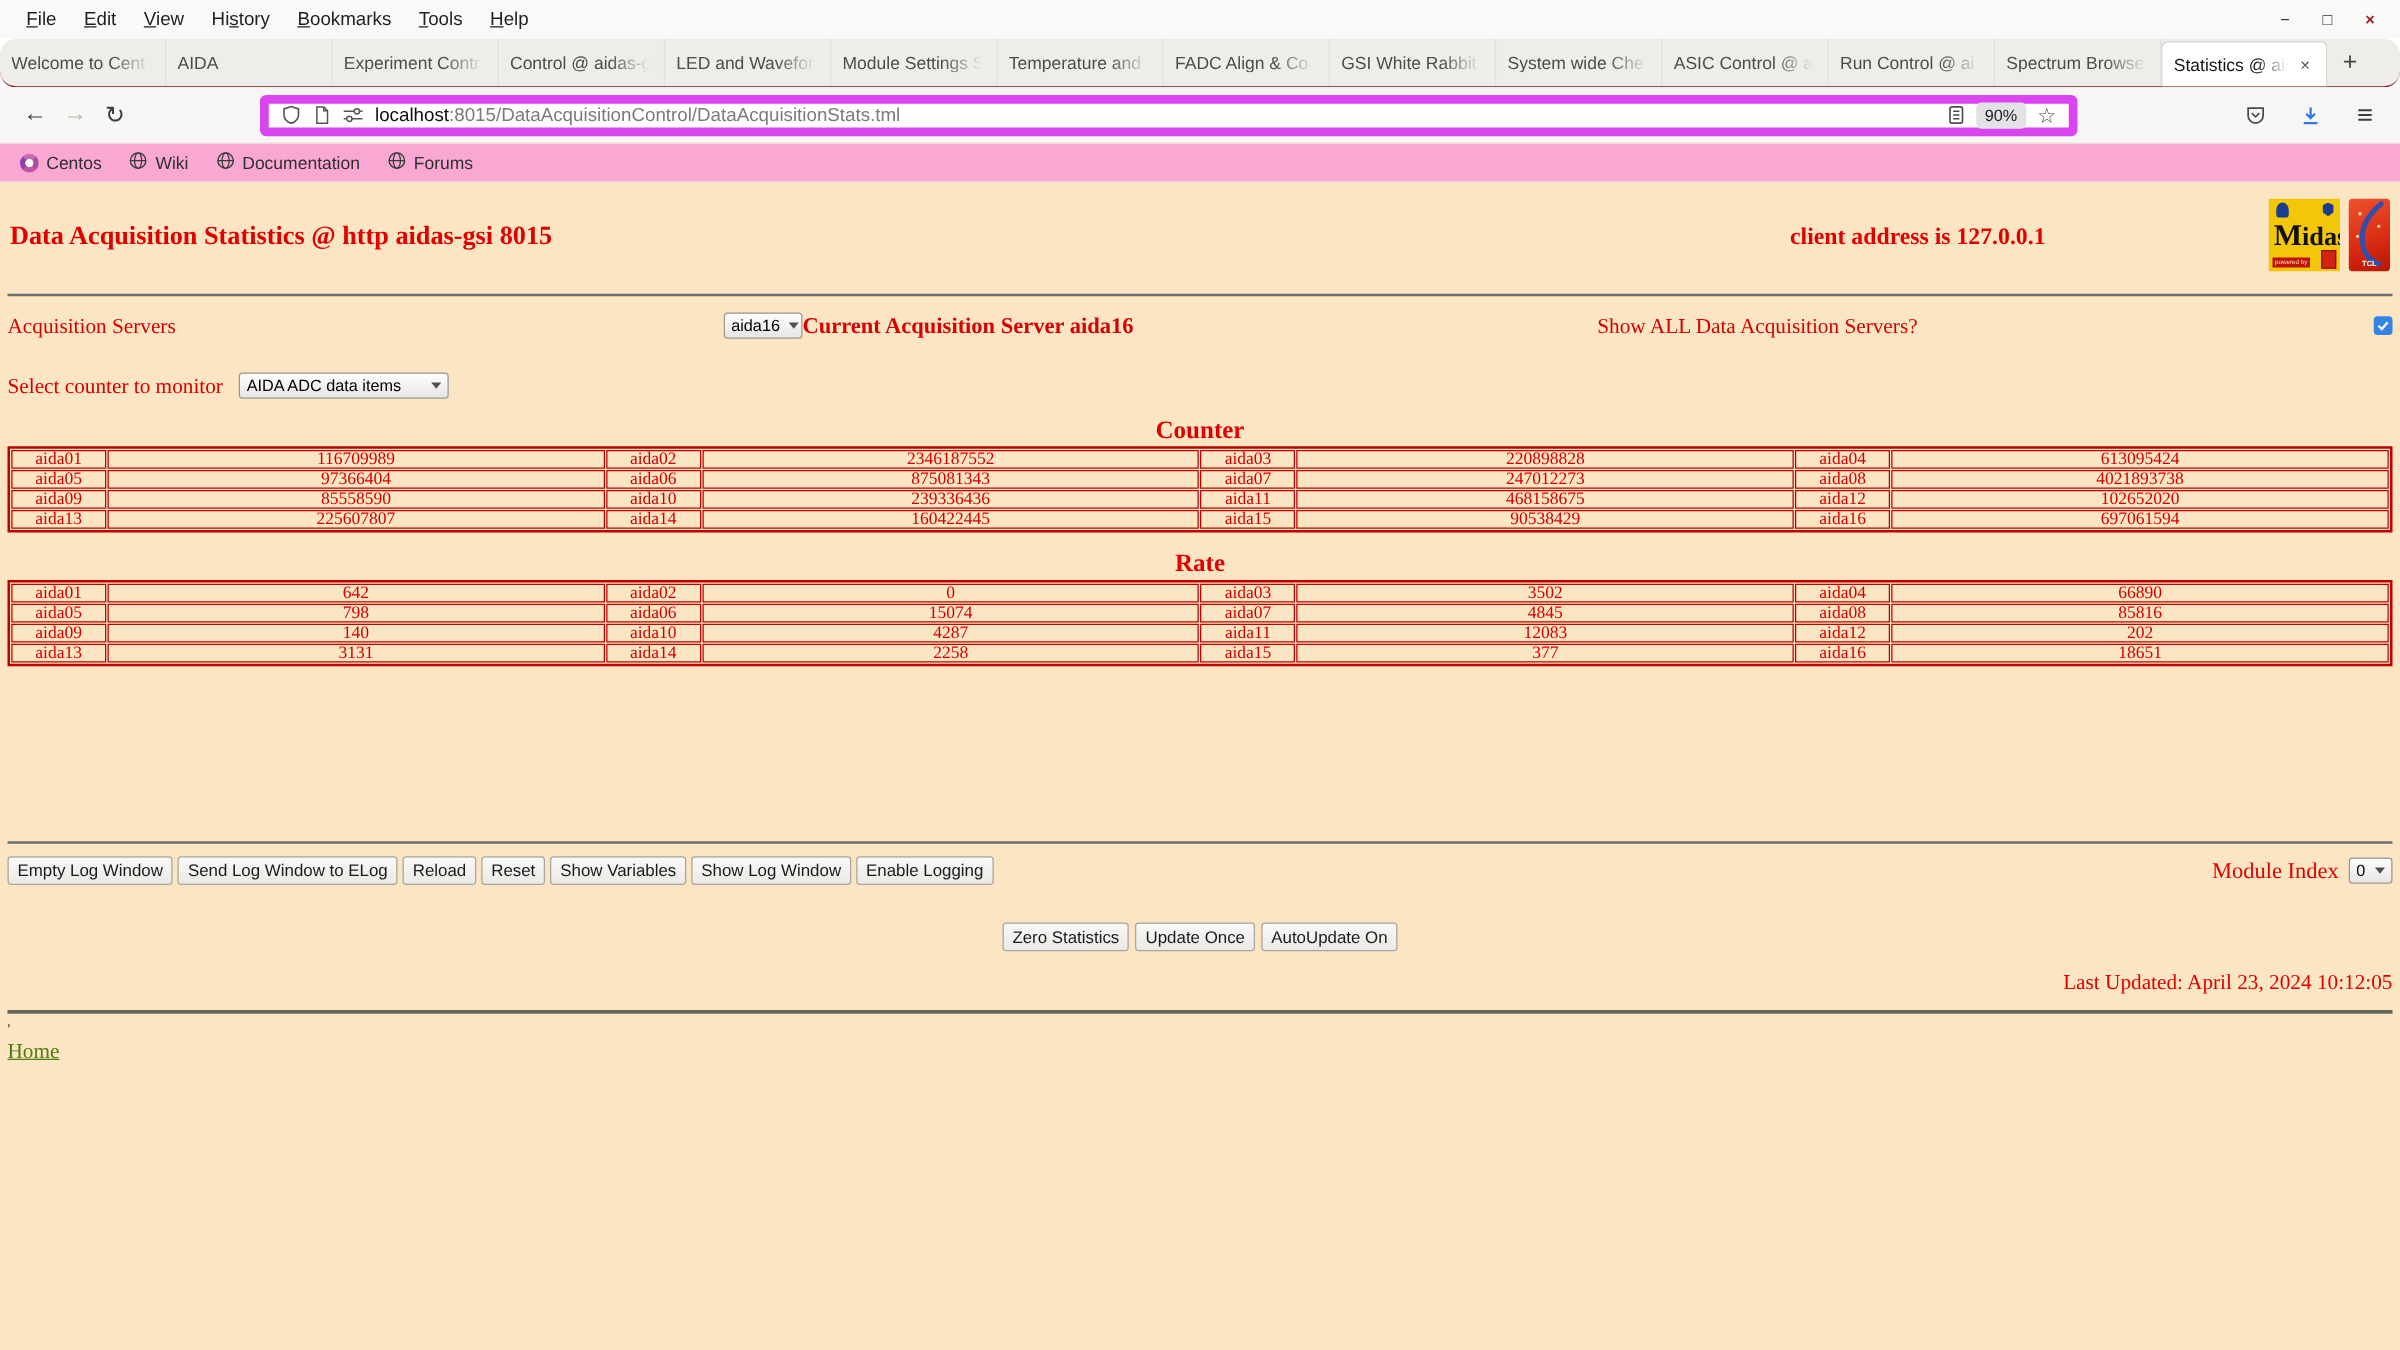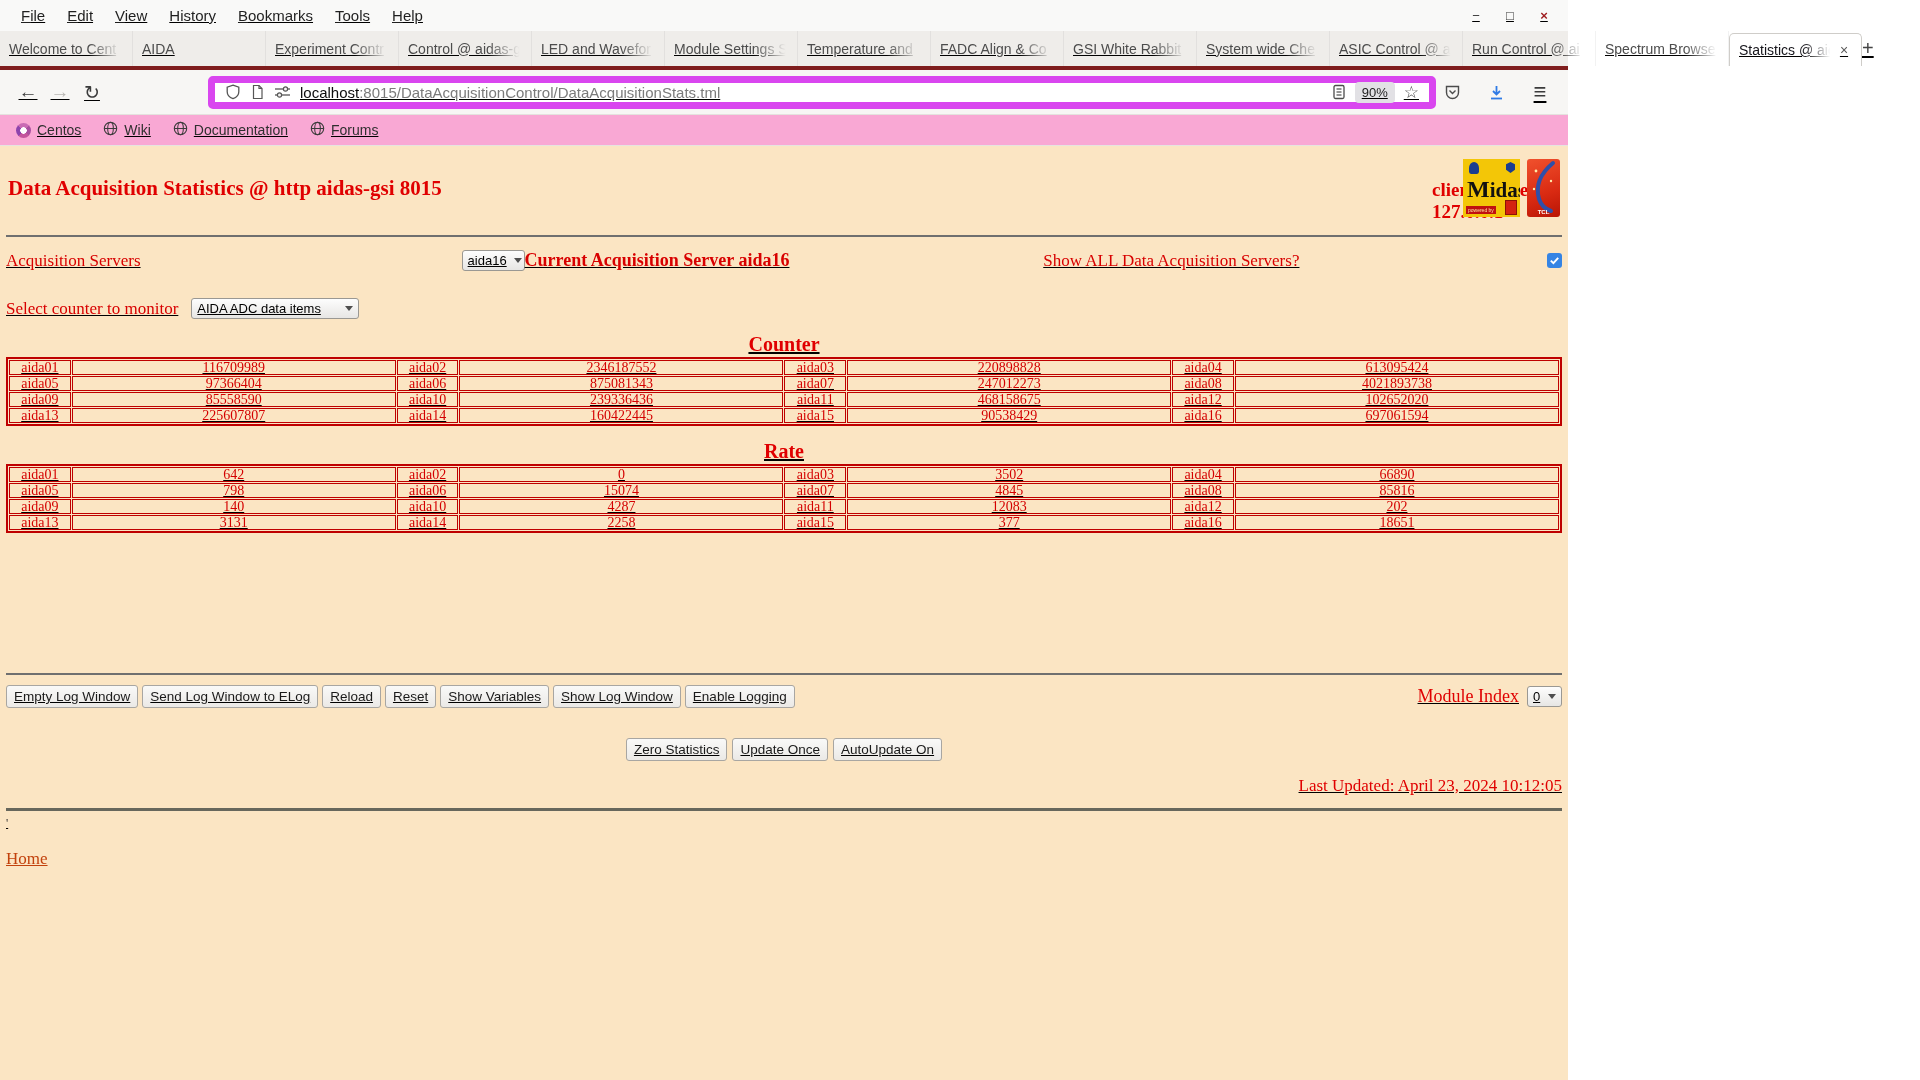--- a/index.html
+++ b/index.html
@@ -2,39 +2,40 @@
 <html><head>
 <meta charset="utf-8">
 <style>
   * { box-sizing: border-box; }
   html,body { margin:0; padding:0; }
   body {
     width:1920px; height:1080px; overflow:hidden;
     font-family:"Liberation Sans", sans-serif;
     background:#fff;
   }
-  .browser { width:1568px; height:1080px; display:flex; flex-direction:column;text-decoration:underline; }
+  .browser { width:1920px; height:1080px; display:flex; flex-direction:column; }
 
   
   .menubar {
     height:31px; background:#f9f9f8; display:flex; align-items:center;
     padding:0 10px; font-size:15px; color:#1f1f1f;
   }
   .menus { display:flex; align-items:center; }
   .menu-item { padding:0 11px; cursor:default; }
   .menu-item u { text-decoration:underline; }
   .win-controls { margin-left:auto; display:flex; gap:18px; align-items:center;
     padding-right:6px; font-size:13px; color:#333; }
   .winbtn { width:16px; text-align:center; }
   .winbtn.close { color:#9f1d20; font-weight:bold; }
 
   
   .tabbar {
     height:39px; background:#efedea; display:flex; align-items:stretch;
-    border-bottom:4px solid #7f1d1d;
+    border-bottom:1px solid #7f1d1d;
+    border-radius:13px;
   }
   .tabs { display:flex; align-items:stretch; }
   .tab {
     width:133px; display:flex; align-items:center; padding:0 9px;
     font-size:14px; color:#4c4c4c; position:relative;
     border-right:1px solid rgba(0,0,0,0.05); cursor:default;
   }
   .tab-label {
     flex:1; white-space:nowrap; overflow:hidden;
     -webkit-mask-image:linear-gradient(90deg,#000 70%,transparent 98%);
@@ -167,21 +168,21 @@
   }
   .btn-group { display:flex; gap:4px; }
   .module-index { margin-left:auto; display:flex; align-items:center; gap:8px;
     font-size:18px; color:#e00000; }
 
   .btn-center { display:flex; justify-content:center; gap:5px; margin-top:30px; }
 
   .last-updated { text-align:right; font-size:17px; margin-top:15px; color:#e00000; }
 
   .stray-mark { margin-top:7px; font-size:12px; color:#333; line-height:10px; }
-  .home-link { display:inline-block; margin-top:21px; color:#c2410c; text-decoration:underline;
+  .home-link { display:inline-block; margin-top:3px; color:#4d7c0f; text-decoration:underline;
     font-size:17px; cursor:pointer; }
 </style>
 </head>
 <body>
 
 <div class="browser">
 
   <div class="menubar">
     <div class="menus">
 

